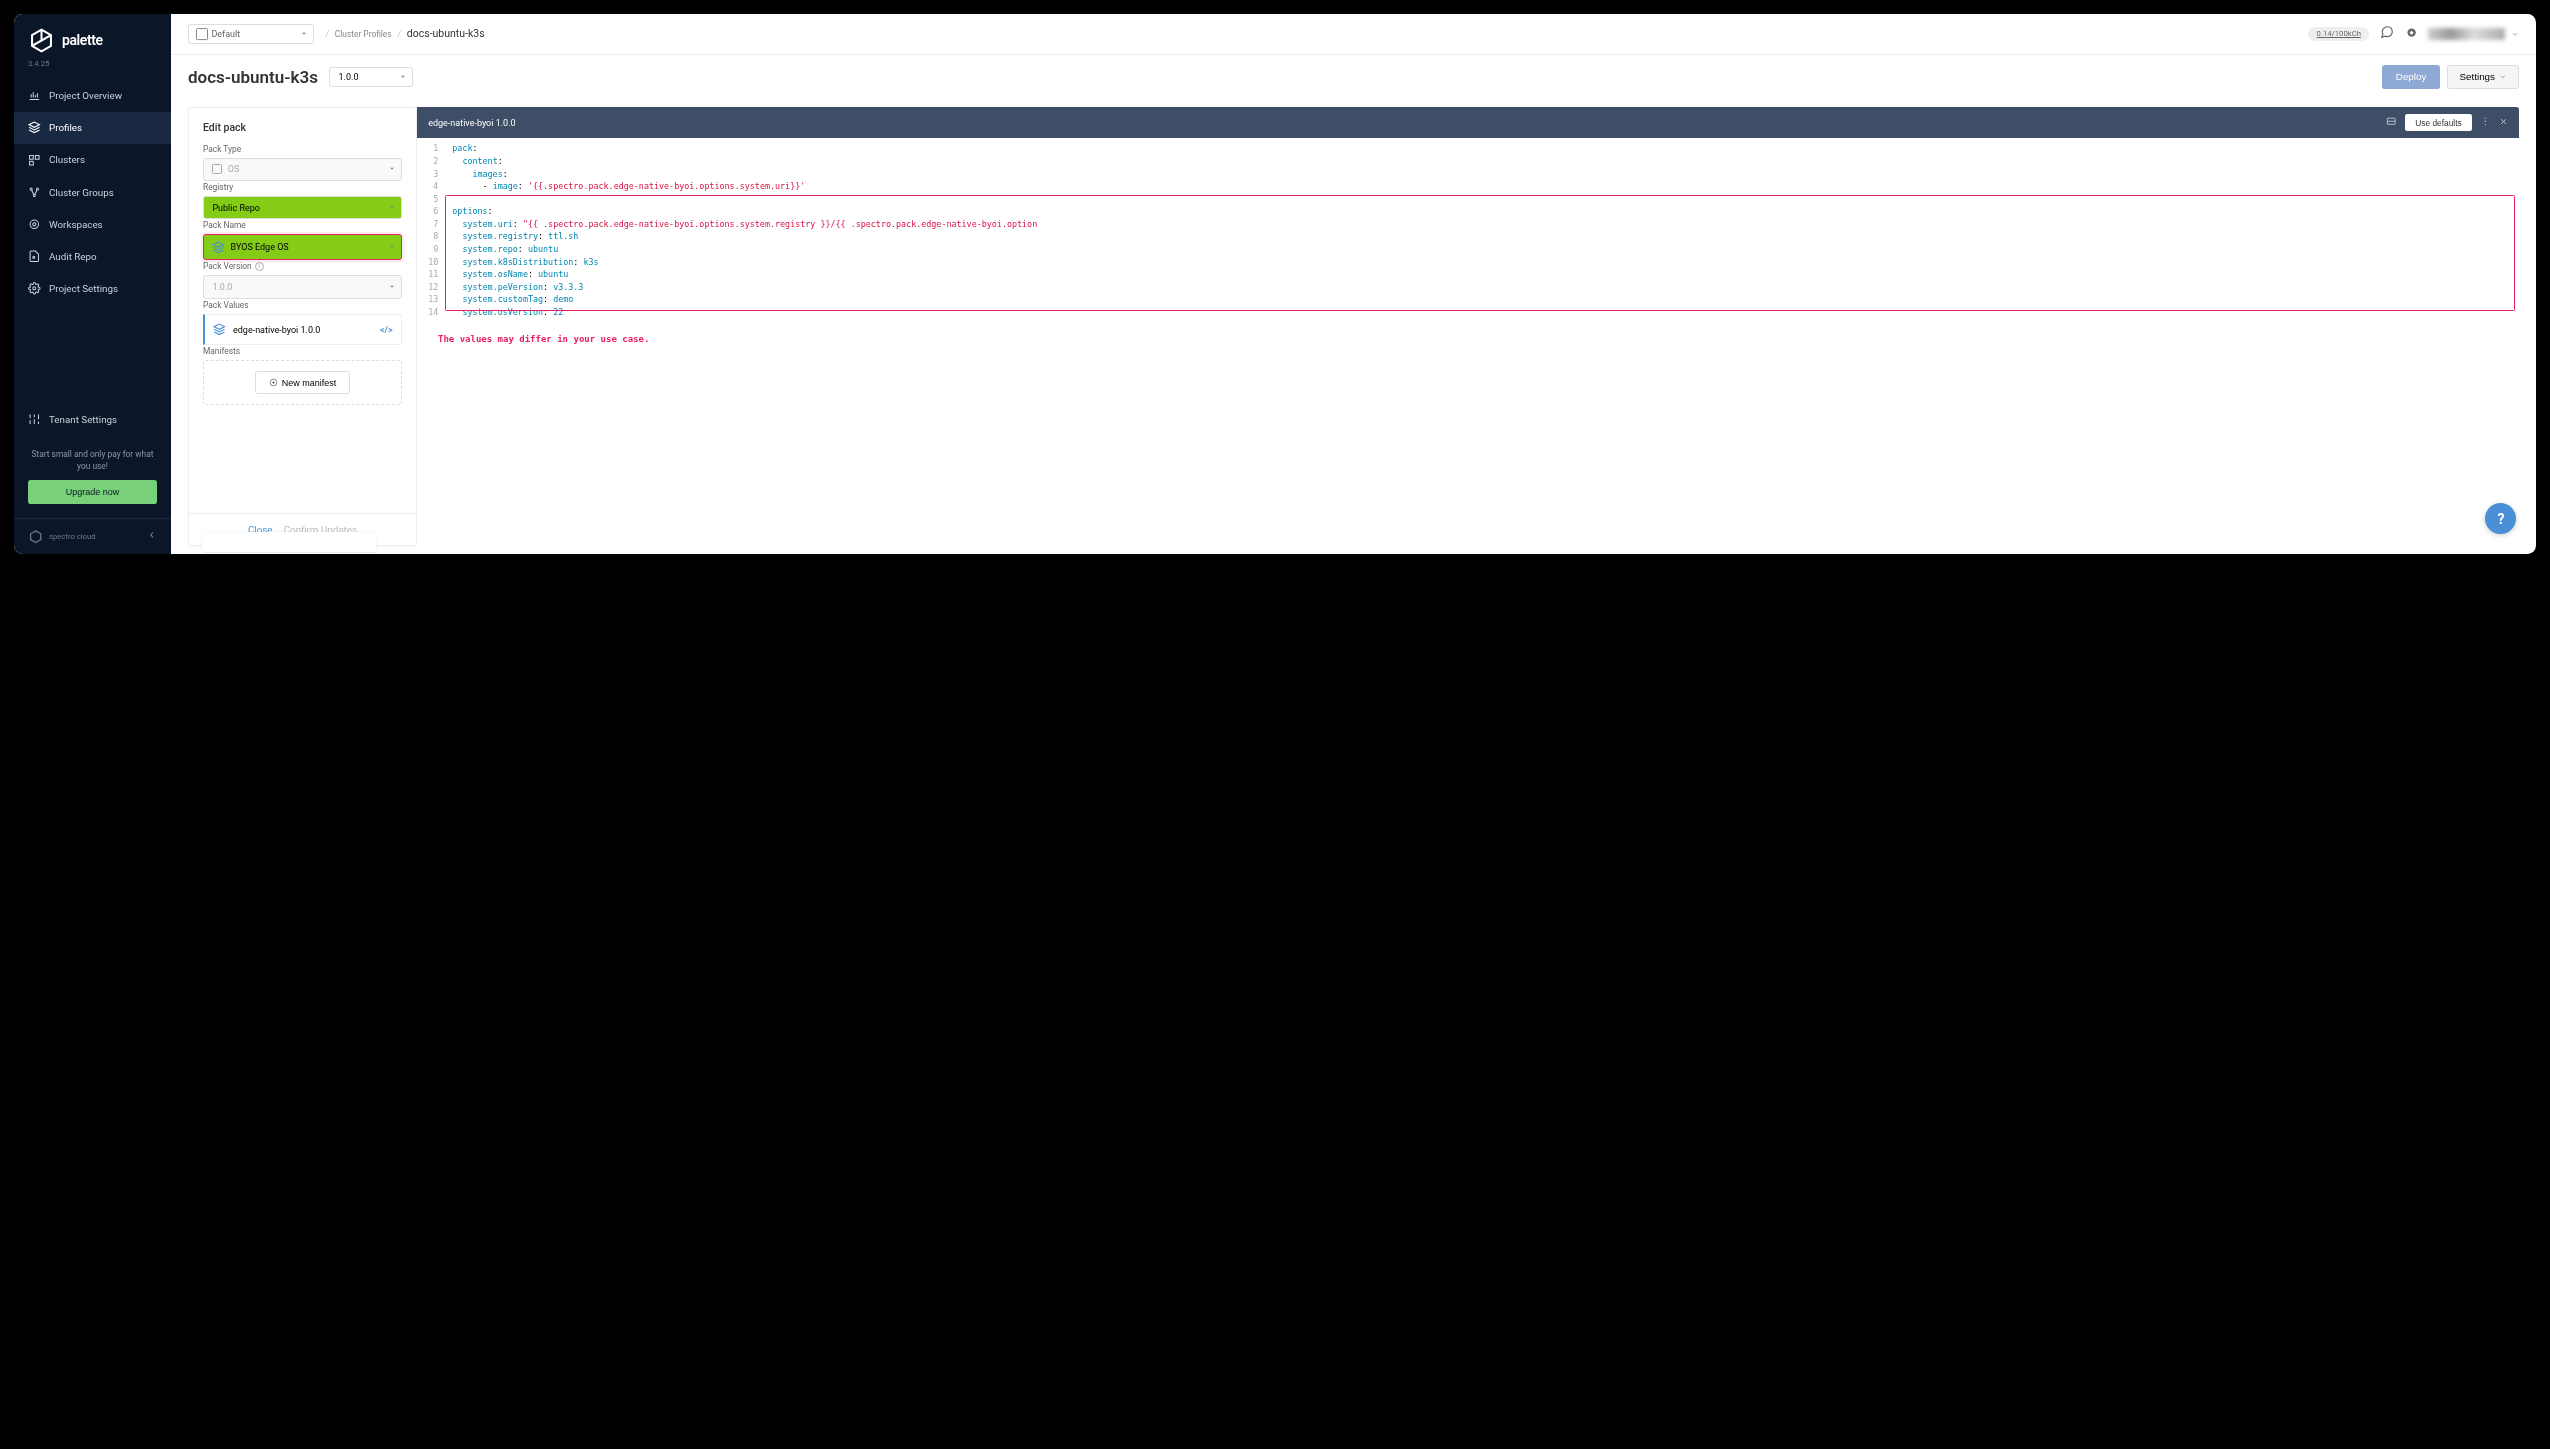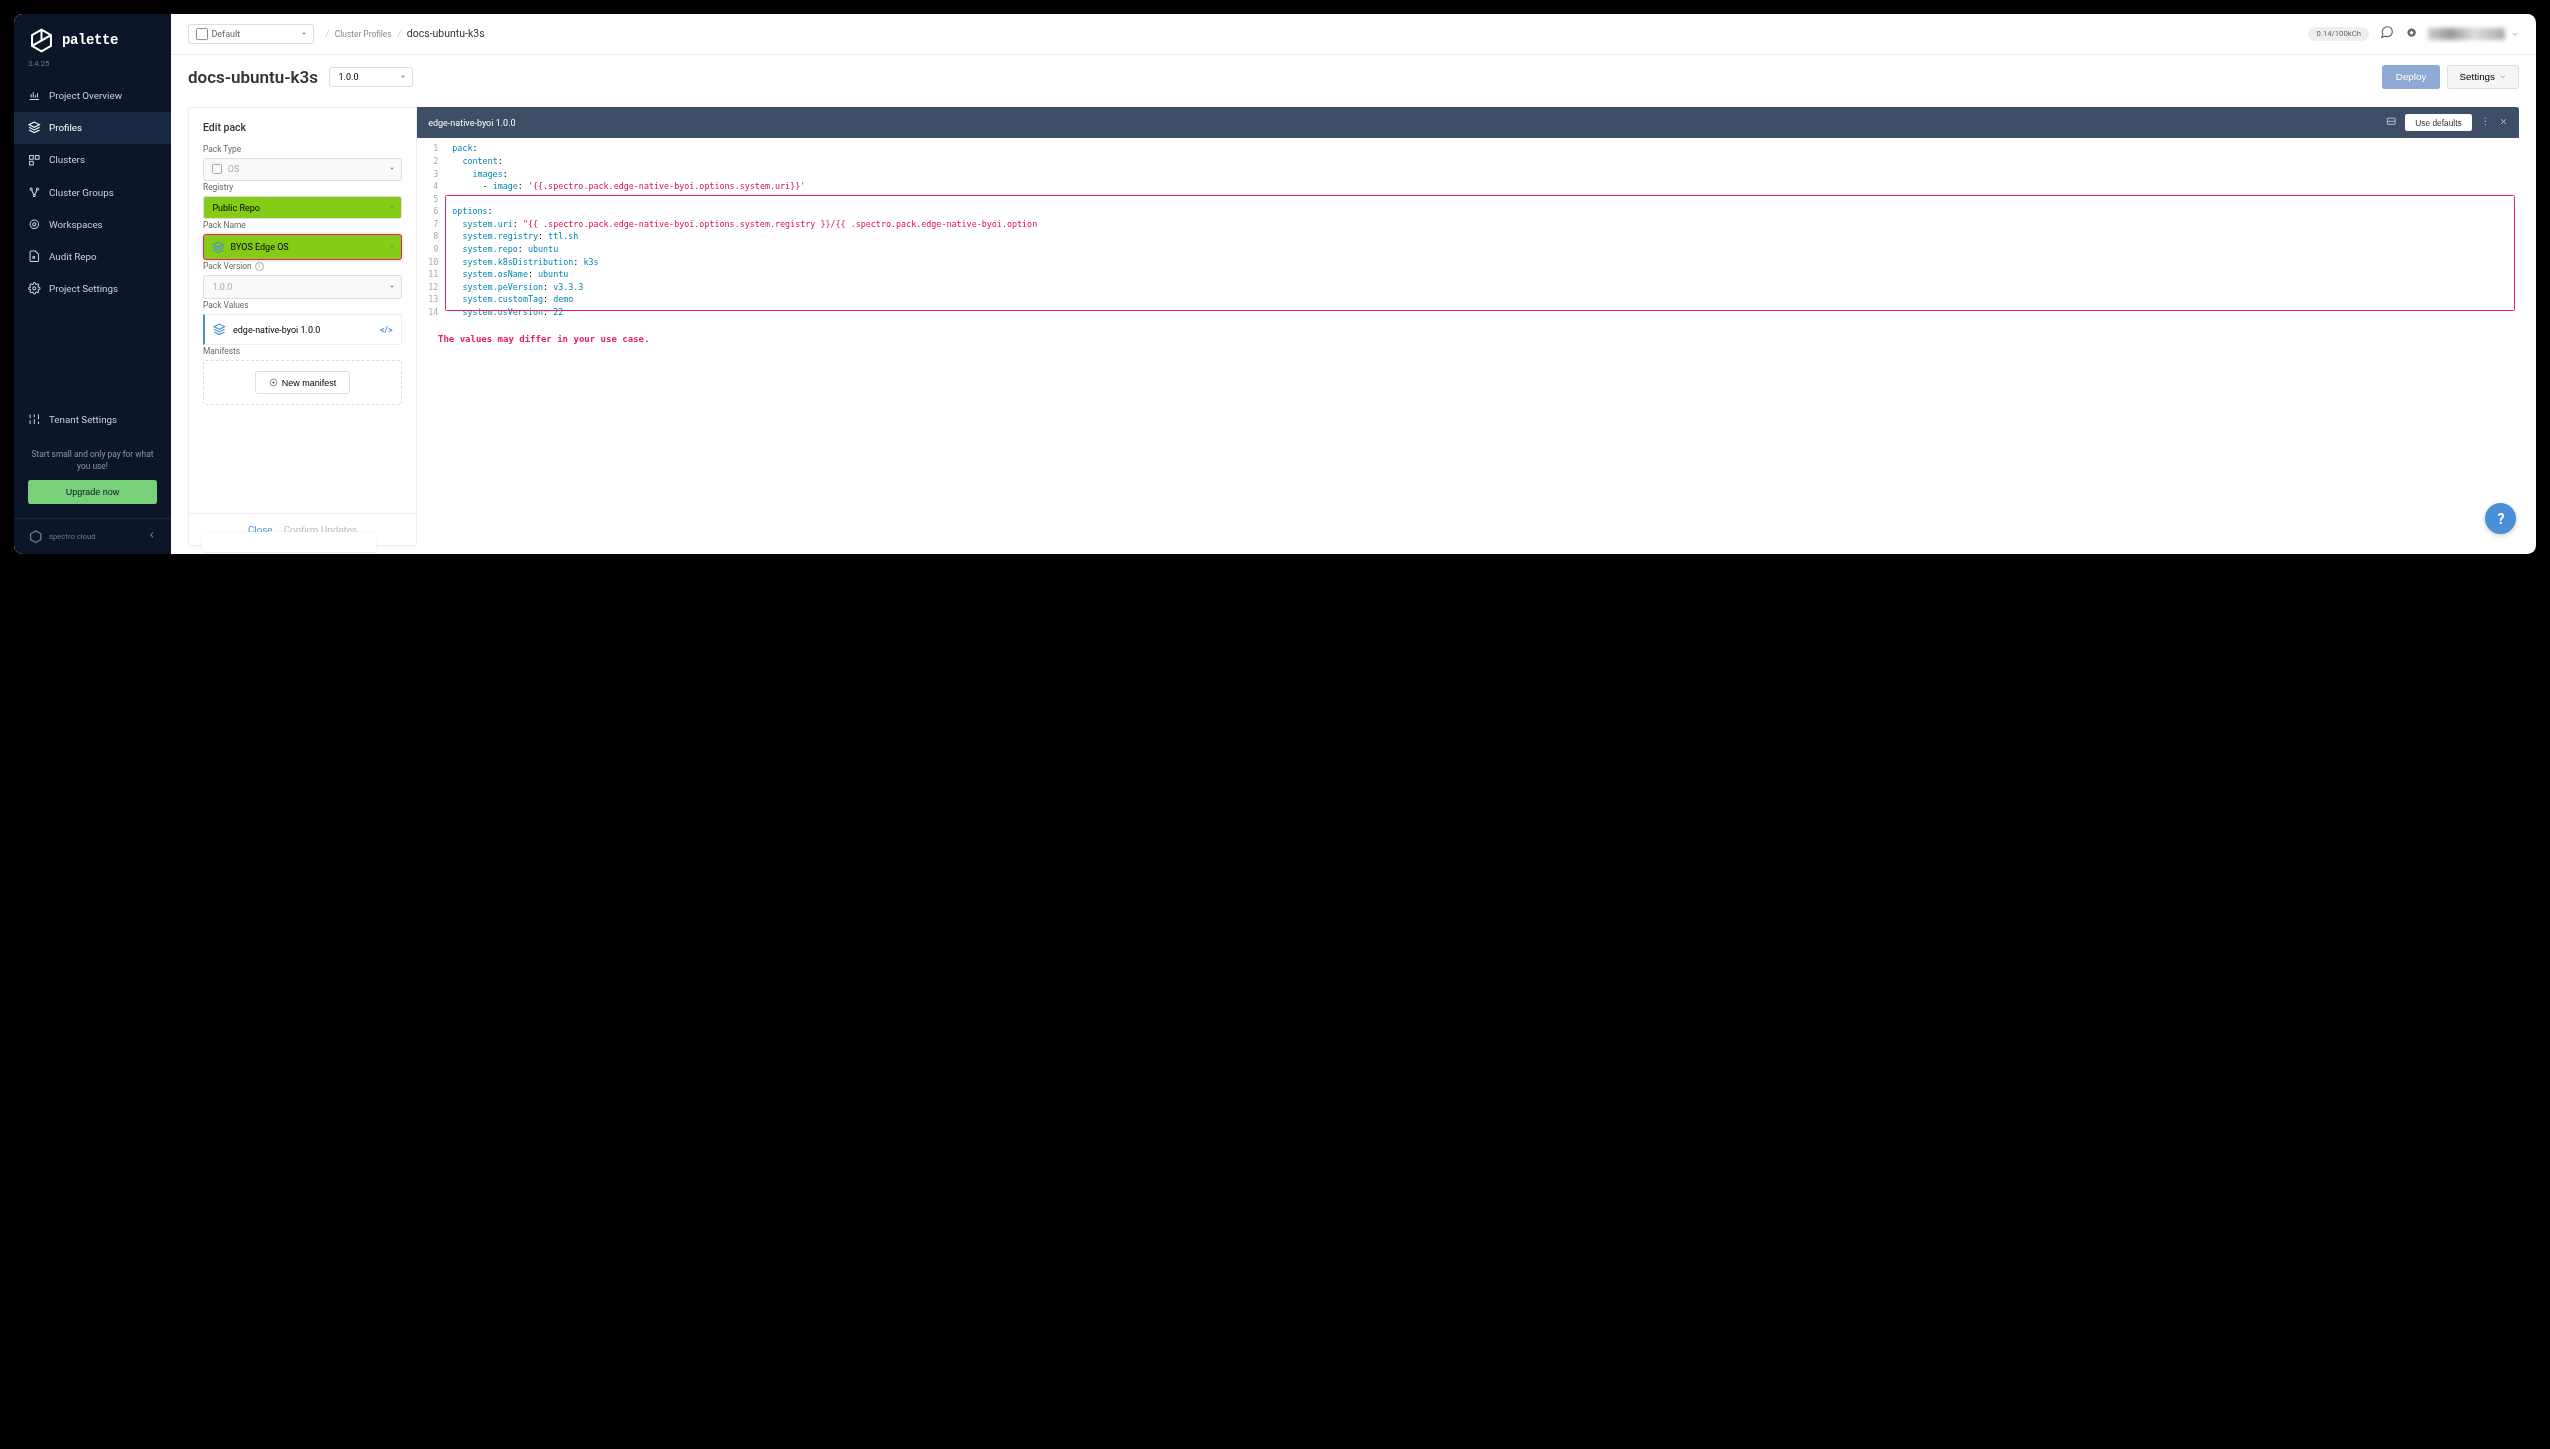--- a/index.html
+++ b/index.html
@@ -1,21 +1,21 @@
 <!DOCTYPE html>
 <html style="font-size:11.2px"><head>
 <meta charset="utf-8">
 <style>
 * { margin: 0; padding: 0; box-sizing: border-box; }
 body { font-family: -apple-system, BlinkMacSystemFont, 'Segoe UI', Roboto, sans-serif; background: #000; padding: 14px; }
 .app-frame { background: #fff; border-radius: 8.4px; overflow: hidden; display: flex; height: 540px; position: relative; }
 .sidebar { width: 157px; background: #0b1628; color: #fff; display: flex; flex-direction: column; }
 .logo-area { padding: 12.6px 14px 5.6px; display: flex; align-items: center; gap: 7px; }
 .logo-icon { width: 27px; height: 27px; }
-.logo-text { font-size: 14px; font-weight: 600; letter-spacing: -0.4px; font-family: Liberation Mono, monospace; }
+.logo-text { font-size: 14px; font-weight: 600; letter-spacing: -0.4px; }
 .version { font-size: 7.7px; color: #6b7a8e; padding: 0 14px 11.2px; }
 .nav { flex: 1; }
 .nav-item { display: flex; align-items: center; gap: 8.4px; padding: 9.8px 14px; font-size: 9.8px; color: #c8d1dc; cursor: pointer; }
 .nav-item.active { background: #1a2942; color: #fff; }
 .nav-item svg { width: 12.6px; height: 12.6px; flex-shrink: 0; }
 .sidebar-bottom { padding: 14px; }
 .promo-text { font-size: 8.4px; color: #8a96a5; text-align: center; margin-bottom: 7px; line-height: 1.4; }
 .upgrade-btn { background: #78d178; color: #0b1628; border: none; padding: 7px 14px; border-radius: 2.8px; font-size: 9px; font-weight: 500; width: 100%; cursor: pointer; }
 .sidebar-footer { display: flex; align-items: center; padding: 9.8px 14px; border-top: 0.7px solid #1a2942; gap: 5.6px; }
 .sidebar-footer-text { font-size: 7.7px; color: #6b7a8e; flex: 1; }
@@ -23,21 +23,21 @@
 .main { flex: 1; display: flex; flex-direction: column; overflow: hidden; }
 .topbar { display: flex; align-items: center; padding: 9.8px 17px; gap: 11.2px; border-bottom: 0.7px solid #eee; }
 .scope-select { border: 0.7px solid #ddd; border-radius: 2.8px; padding: 4.2px 19.6px 4.2px 22.4px; font-size: 9px; color: #666; position: relative; min-width: 126px; cursor: pointer; }
 .scope-select::before { content: ''; position: absolute; left: 7px; top: 50%; transform: translateY(-50%); width: 9.8px; height: 9.8px; border: 1.1px solid #888; border-radius: 1.4px; }
 .scope-select::after { content: ''; position: absolute; right: 7px; top: 50%; transform: translateY(-30%); border: 2.8px solid transparent; border-top-color: #888; }
 .breadcrumb { display: flex; align-items: center; gap: 5.6px; font-size: 9.8px; }
 .breadcrumb-sep { color: #ccc; }
 .breadcrumb-link { color: #888; cursor: pointer; font-size: 8.4px; }
 .breadcrumb-current { color: #333; font-size: 10.5px; }
 .topbar-right { margin-left: auto; display: flex; align-items: center; gap: 11.2px; }
-.credit-badge { background: #eee; padding: 2.8px 8.4px; border-radius: 7px; font-size: 7.7px; color: #666; }
+.credit-badge { background: #eee; padding: 2.8px 8.4px; border-radius: 7px; font-size: 7.7px; color: #666; text-decoration: underline; }
 .top-icon { color: #666; cursor: pointer; }
 .user-area { display: flex; align-items: center; gap: 5.6px; }
 .user-blur { width: 77px; height: 12.6px; background: linear-gradient(90deg, #ccc 0%, #999 30%, #ddd 60%, #aaa 100%); filter: blur(2.1px); border-radius: 1.4px; }
 .page-header { display: flex; align-items: center; padding: 9.8px 17px; gap: 11.2px; }
 .page-title { font-size: 17px; font-weight: 600; color: #333; }
 .version-select { border: 0.7px solid #ddd; border-radius: 2.8px; padding: 4.2px 22.4px 4.2px 8.4px; font-size: 9px; position: relative; min-width: 84px; cursor: pointer; }
 .version-select::after { content: ''; position: absolute; right: 7px; top: 50%; transform: translateY(-30%); border: 2.8px solid transparent; border-top-color: #888; }
 .header-actions { margin-left: auto; display: flex; gap: 7px; }
 .deploy-btn { background: #8ea9d4; color: #fff; border: none; padding: 5.6px 14px; border-radius: 2.8px; font-size: 9.8px; cursor: pointer; }
 .settings-btn { background: #f5f5f5; border: 0.7px solid #ddd; padding: 5.6px 11.2px; border-radius: 2.8px; font-size: 9.8px; cursor: pointer; display: flex; align-items: center; gap: 4.2px; }

